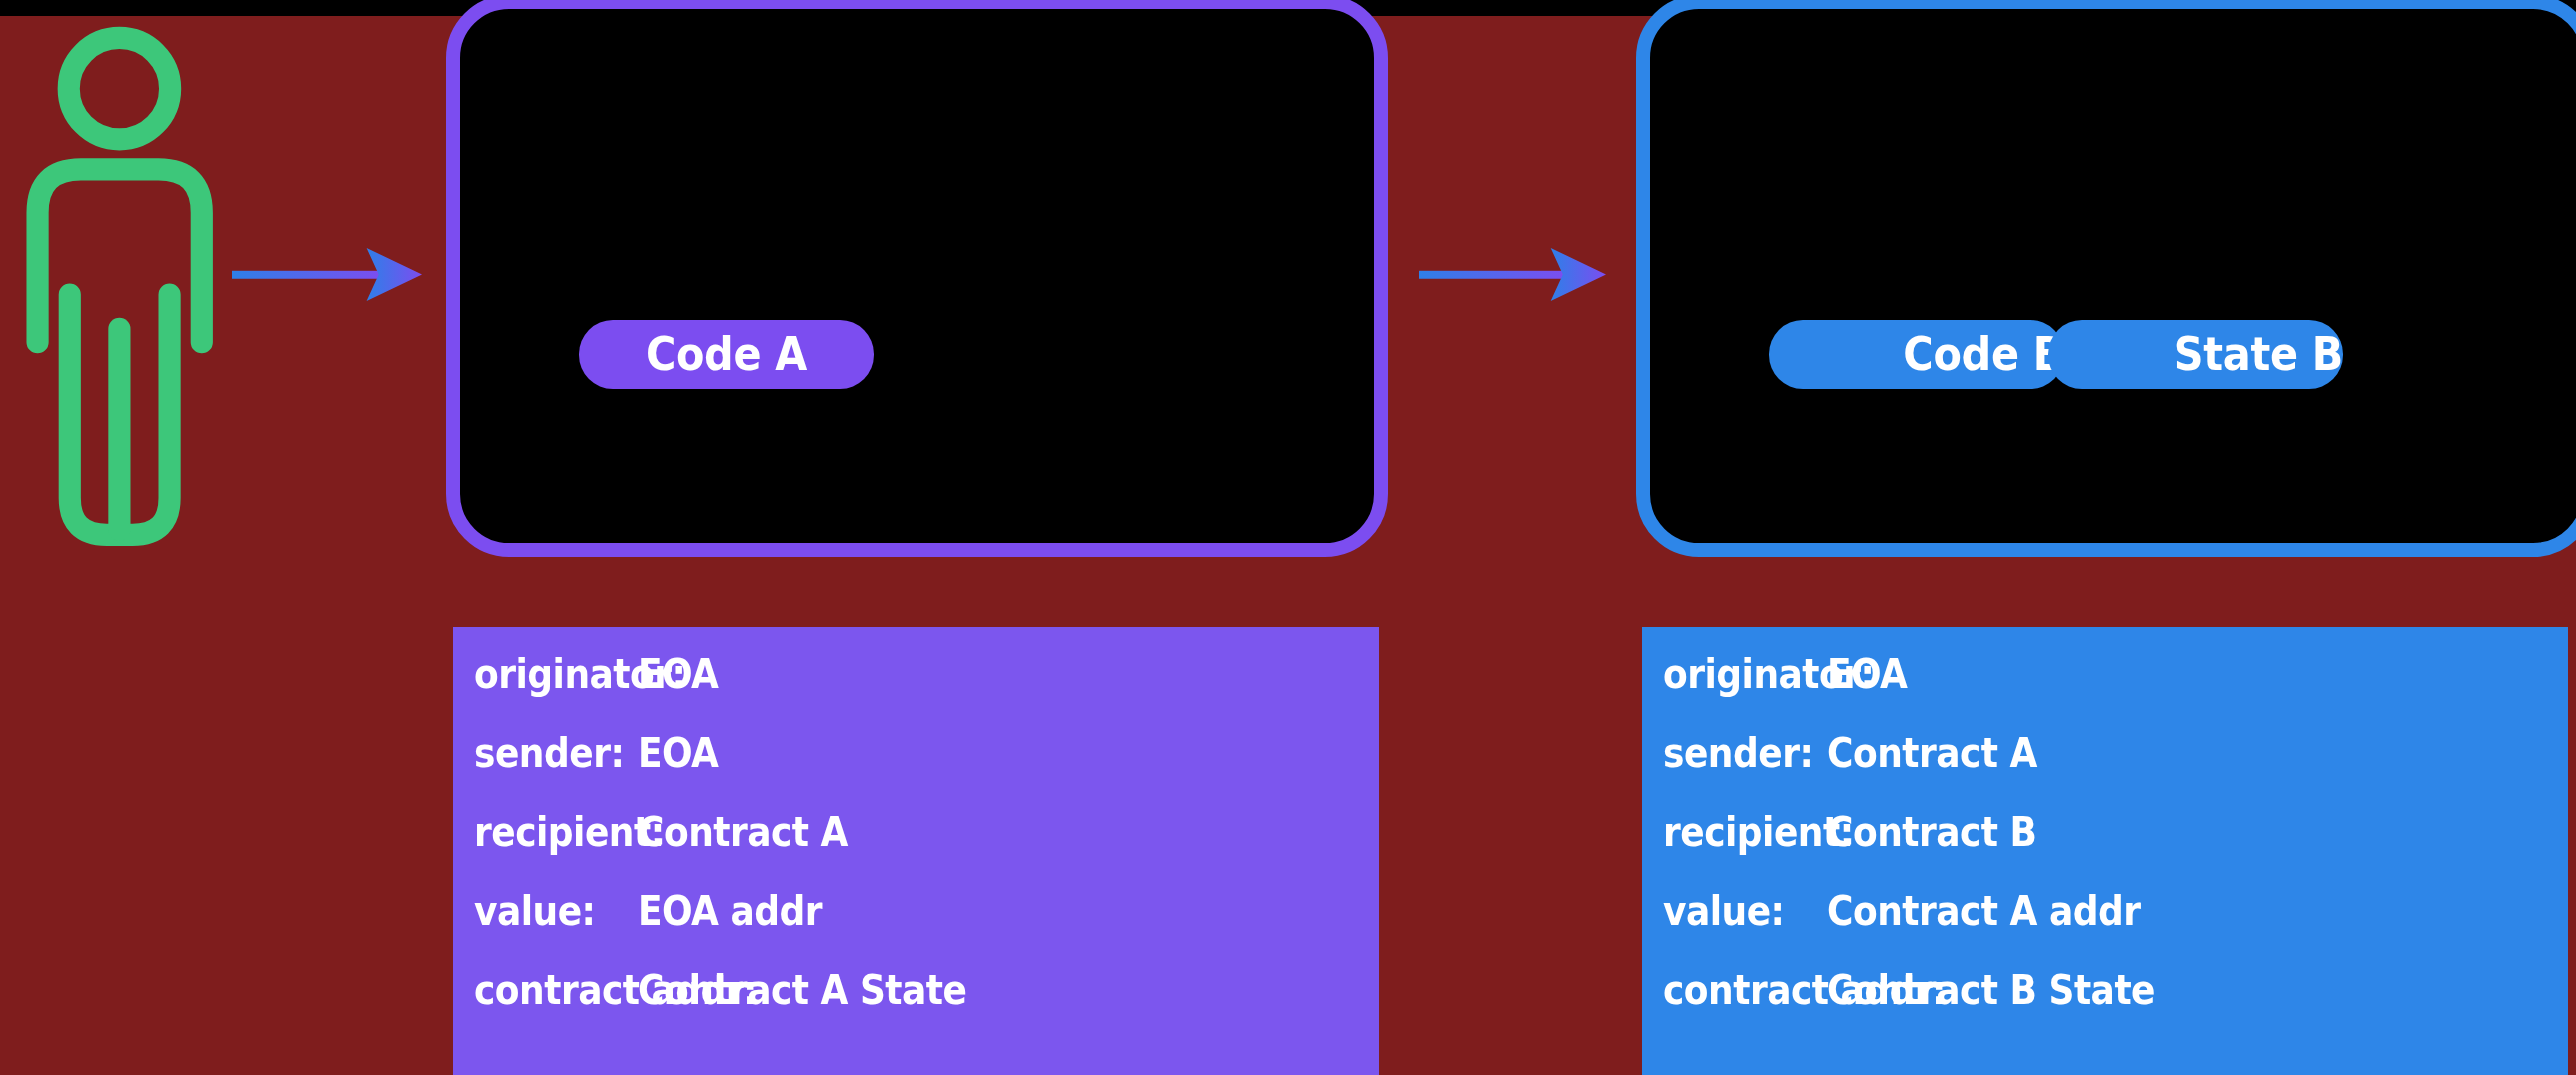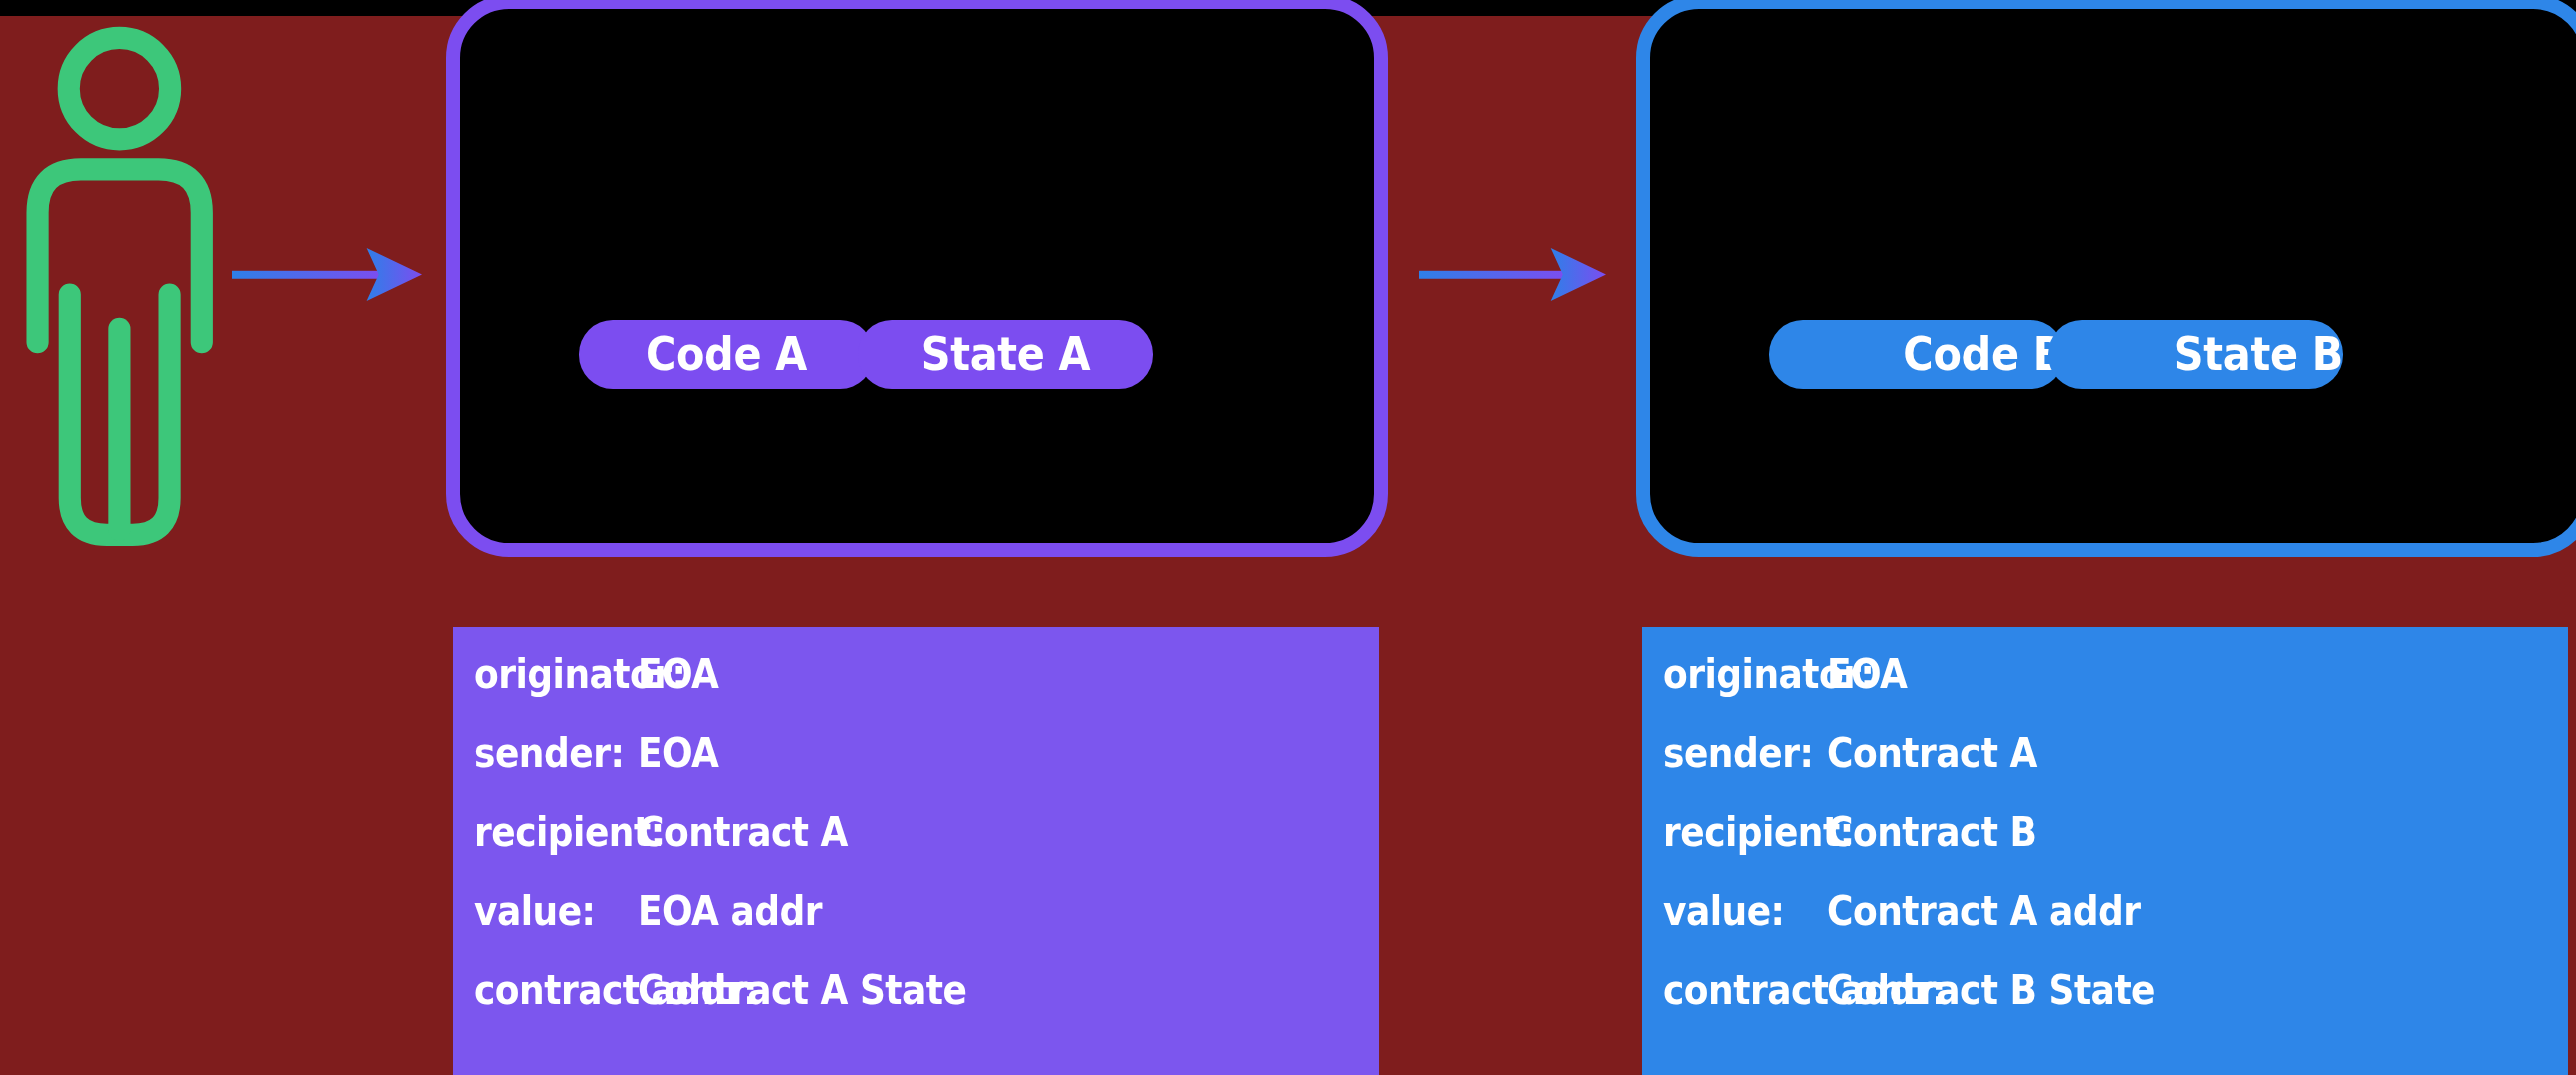--- a/index.html
+++ b/index.html
@@ -160,23 +160,20 @@
       <rect x="0" y="58" width="285" height="15" fill="url(#ag1)"></rect>
       <path d="M 255 15 L 360 65 L 255 115 L 278 65 Z" fill="url(#ag1)"></path>
     </svg>
   </div>
 
   <div class="contract-box box-a">
     <div class="pill-row">
       <div class="pill pill-purple pill-code">
         <span>Code A</span>
       </div>
-      <div class="pill pill-purple pill-state">
-        <span>State A</span>
-      </div>
     </div>
   </div>
 
   <div class="arrow" style="left:1419px; top:224px; width:187px;">
     <svg viewBox="0 0 355 130" xmlns="http://www.w3.org/2000/svg" preserveAspectRatio="none">
       <defs>
         <linearGradient id="ag2" x1="0" y1="0" x2="1" y2="0">
           <stop offset="0" stop-color="#2E7FE8"></stop>
           <stop offset="1" stop-color="#7C4DF0"></stop>
         </linearGradient>

